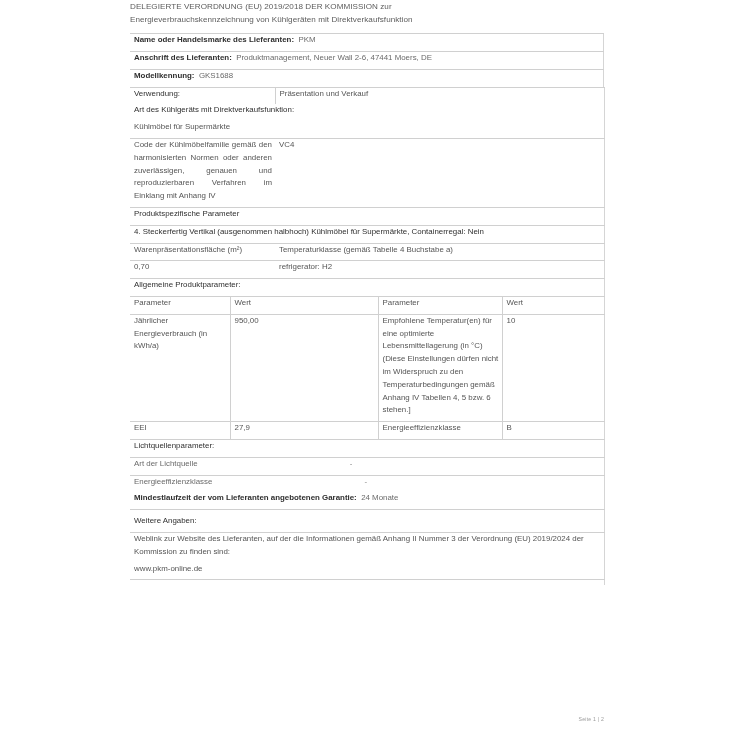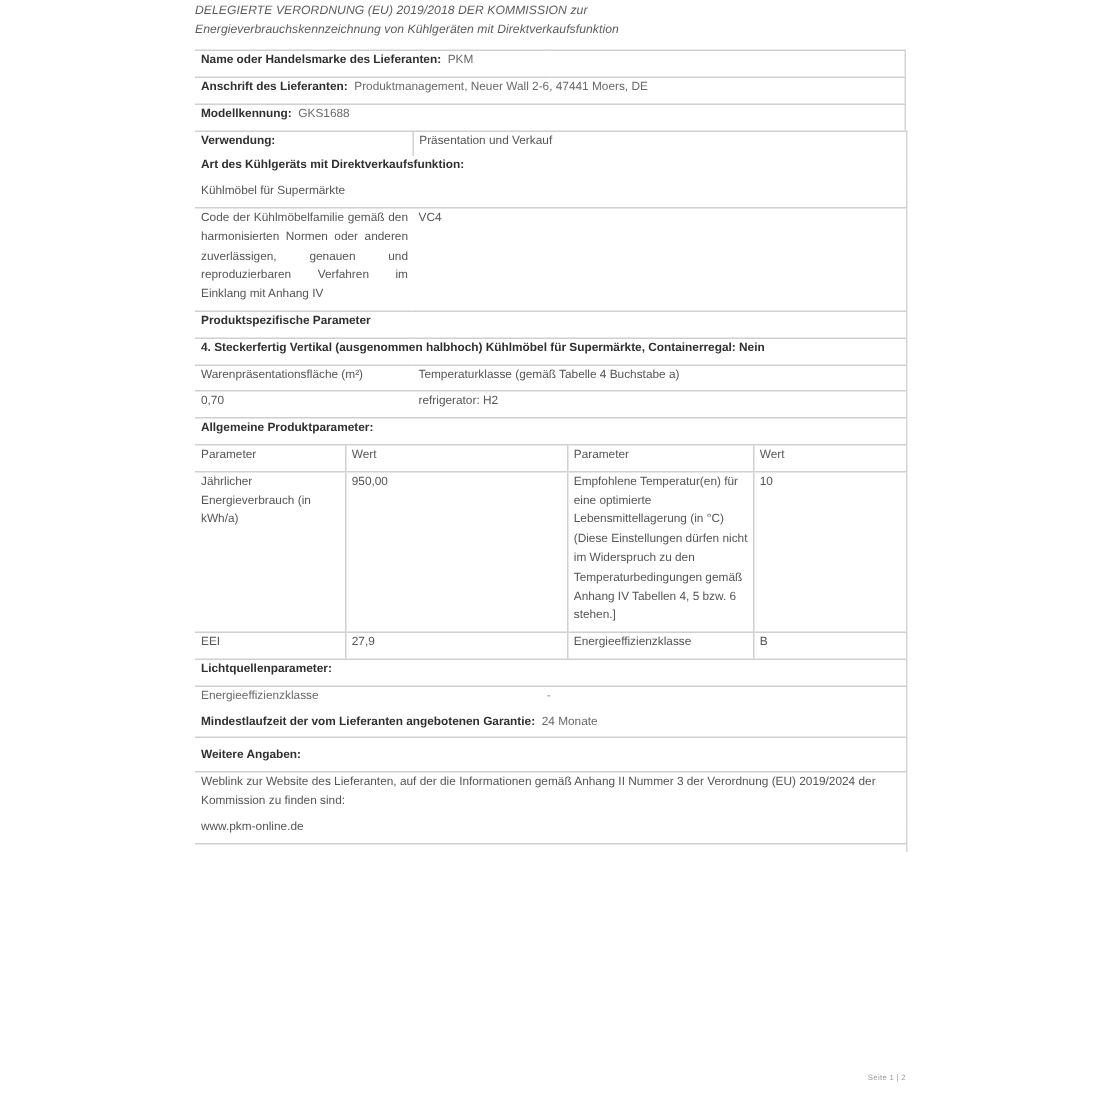--- a/index.html
+++ b/index.html
@@ -36,40 +36,39 @@
     margin: 8px 0 11px 0;
     line-height: 1.1;
   }
 
   .subtitle {
     font-size: 8.1px;
     color: #5c5c5c;
     line-height: 1.62;
     letter-spacing: 0.05px;
     margin-bottom: 7px;
-    font-style: italic;
   }
 
   
   .tbl {
     width: 100%;
     border-collapse: collapse;
     table-layout: fixed;
     border-right: 1px solid #d5d5d5;
   }
   .tbl td {
     border-top: 1px solid #d0d0d0;
     padding: 0 3px 4px 4px;
     font-size: 7.9px;
     line-height: 1.62;
     vertical-align: top;
     color: #555555;
   }
   .tbl td.b {
-    font-weight: bold;
+    font-weight: normal;
     color: #2f2f2f;
   }
   .tbl td.noline {
     border-top: none;
   }
   .vsep { border-left: 1px solid #d0d0d0; }
 
   .val { color: #6a6a6a; }
   .lbl-b { font-weight: bold; color: #2f2f2f; }
 
@@ -210,20 +209,26 @@
     <table class="tbl">
       <colgroup>
           <col style="width:474px">
         </colgroup>
       <tbody>
           <tr>
         <td class="b">Lichtquellenparameter:</td>
       </tr>
       <tr>
         <td>
+          <span class="val">Art der Lichtquelle</span>
+          <span class="dashcol">-</span>
+        </td>
+      </tr>
+      <tr>
+        <td>
           <span class="val">Energieeffizienzklasse</span>
           <span class="dashcol">-</span>
         </td>
       </tr>
       <tr>
         <td class="noline">
           <span class="lbl-b">Mindestlaufzeit der vom Lieferanten angebotenen Garantie:</span>
           &nbsp;<span class="val">24 Monate</span>
         </td>
       </tr>

